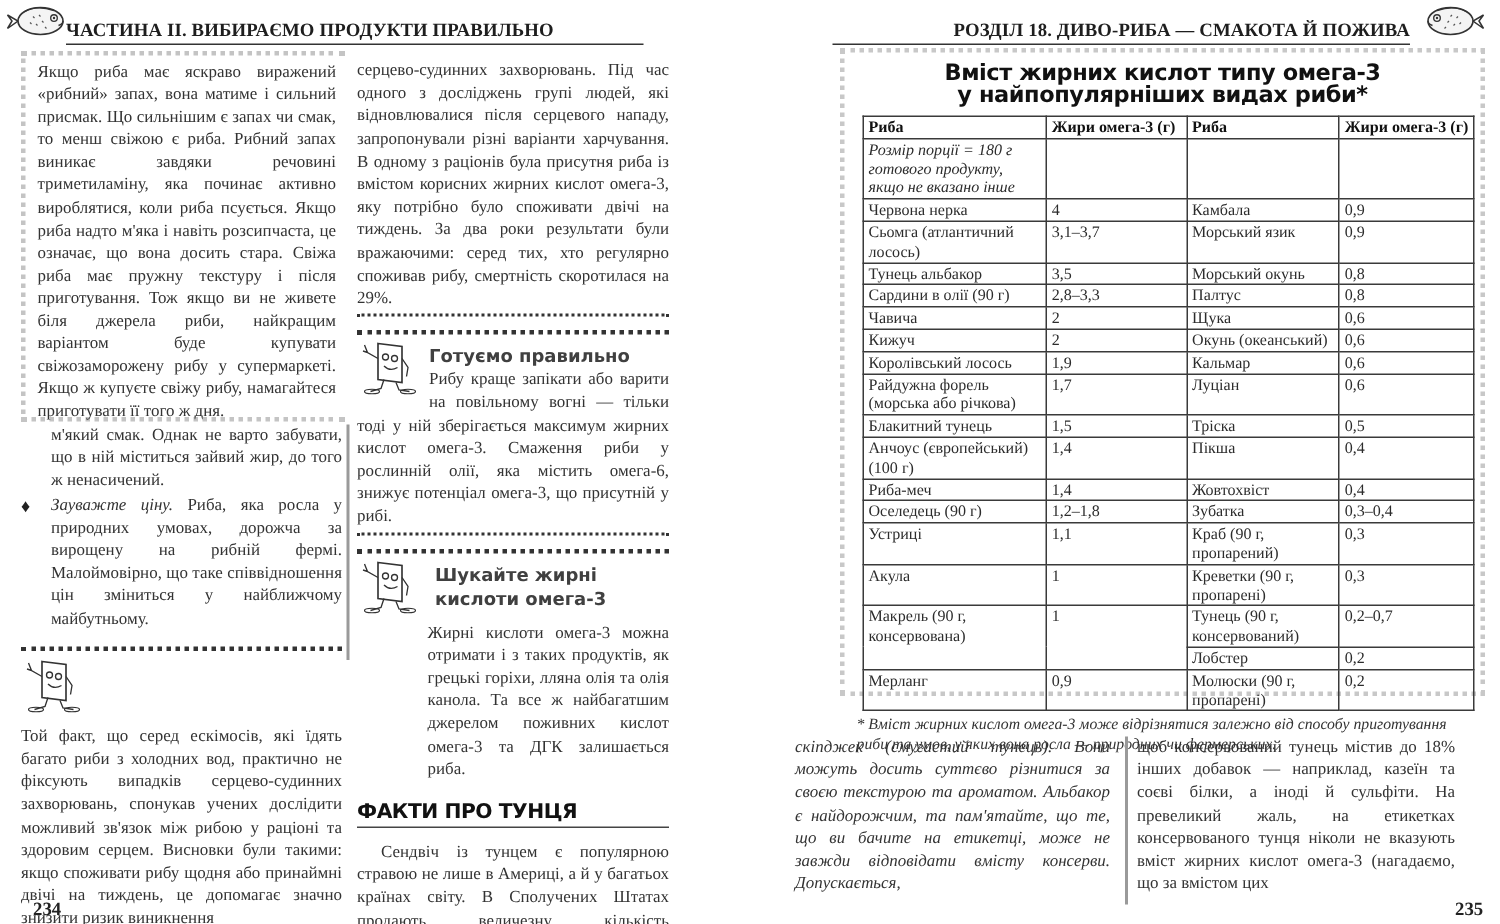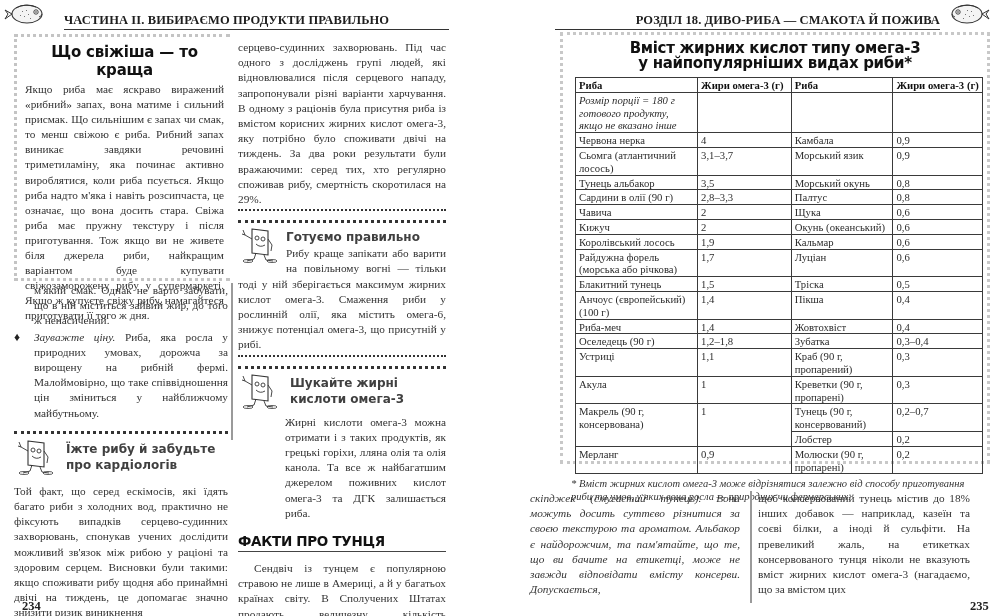--- a/index.html
+++ b/index.html
@@ -9,21 +9,21 @@
   .page { position: absolute; top: 0; height: 616px; }
   .page-left { left: 0; width: 490px; }
   .page-right { left: 510px; width: 490px; }
 
   
   .run-head { position: absolute; top: 6px; height: 22px; display: flex; align-items: flex-end; }
   .run-head .title { font-family: "Liberation Serif", serif; font-weight: bold; font-size: 12.5px; letter-spacing: 0.1px; color: #1e1e1e; white-space: nowrap; }
   .run-head .rule { position: absolute; bottom: -2px; height: 1.5px; background: #333; }
   .fish { position: absolute; top: 2px; width: 46px; height: 24px; }
   .page-left .fish { left: 2px; }
-  .page-left .run-head { left: 64px; }
+  .page-left .run-head { left: 44px; }
   .page-left .run-head .rule { left: 0; width: 385px; }
   .page-right .fish { right: 8px; }
   .page-right .run-head { right: 60px; }
   .page-right .run-head .rule { right: 0; width: 385px; }
 
   .para { font-size: 11.3px; line-height: 15.2px; text-align: justify; color: #333; }
   .para.indent { text-indent: 16px; }
 
   
   .dotbox { position: absolute; border: 3px dotted #c4c4c4; }
@@ -75,21 +75,20 @@
     <circle cx="34" cy="10" r="0.8" fill="#333"></circle>
     <path d="M20 9 l1 1 M24 8 l1 1 M18 13 l1 1 M22 14 l1 1 M26 12 l1 1 M28 16 l1 1" stroke="#555" stroke-width="0.8"></path>
     <path d="M37 15 Q40 14 40 12" fill="none" stroke="#333" stroke-width="0.9"></path>
   </svg>
   <div class="run-head">
     <span class="title">ЧАСТИНА II. ВИБИРАЄМО ПРОДУКТИ ПРАВИЛЬНО</span>
     <div class="rule"></div>
   </div>
 
   <div class="dotbox box-fresh">
-    <div class="box-title">Що свіжіша — то краща</div>
     <div class="para" style="line-height:15.1px;">Якщо риба має яскраво виражений «рибний» запах, вона матиме і сильний присмак. Що сильнішим є запах чи смак, то менш свіжою є риба. Рибний запах виникає завдяки речовині триметиламіну, яка починає активно вироблятися, коли риба псується. Якщо риба надто м'яка і навіть розсипчаста, це означає, що вона досить стара. Свіжа риба має пружну текстуру і після приготування. Тож якщо ви не живете біля джерела риби, найкращим варіантом буде купувати свіжозаморожену рибу у супермаркеті. Якщо ж купуєте свіжу рибу, намагайтеся приготувати її того ж дня.</div>
   </div>
 
   <div class="col col-l1" style="top:283px;">
     <div class="para" style="padding-left:20px;">м'який смак. Однак не варто забувати, що в ній міститься зайвий жир, до того ж ненасичений.</div>
     <div class="bullet-row" style="margin-top:1px;">
       <span class="bullet">♦</span>
       <div class="para"><i>Зауважте ціну.</i><span> Риба, яка росла у природних умовах, дорожча за вирощену на рибній фермі. Малоймовірно, що таке співвідношення цін зміниться у найближчому майбутньому.</span></div>
     </div>
 
@@ -99,21 +98,20 @@
         <path d="M14 4 L30 6 L30 30 L14 28 Z" fill="#fff" stroke="#333" stroke-width="1.1"></path>
         <circle cx="19" cy="13" r="2" fill="none" stroke="#333" stroke-width="0.9"></circle>
         <circle cx="25" cy="14" r="2" fill="none" stroke="#333" stroke-width="0.9"></circle>
         <path d="M18 19 Q22 23 27 20" fill="none" stroke="#333" stroke-width="0.9"></path>
         <path d="M14 14 L7 10 L5 5 M7 10 L4 9" fill="none" stroke="#333" stroke-width="0.9"></path>
         <path d="M30 14 L34 20 L33 26" fill="none" stroke="#333" stroke-width="0.9"></path>
         <path d="M18 28 L16 34 L9 36 M26 30 L28 35 L35 36" fill="none" stroke="#333" stroke-width="0.9"></path>
         <ellipse cx="10" cy="36" rx="5" ry="1.5" fill="none" stroke="#333" stroke-width="0.8"></ellipse>
         <ellipse cx="34" cy="36" rx="5" ry="1.5" fill="none" stroke="#333" stroke-width="0.8"></ellipse>
       </svg>
-      <div class="tip-title">Їжте рибу й забудьте про кардіологів</div>
     </div>
     <div class="para" style="margin-top:7px;">Той факт, що серед ескімосів, які їдять багато риби з холодних вод, практично не фіксують випадків серцево-судинних захворювань, спонукав учених дослідити можливий зв'язок між рибою у раціоні та здоровим серцем. Висновки були такими: якщо споживати рибу щодня або принаймні двічі на тиждень, це допомагає значно знизити ризик виникнення</div>
   </div>
 
   <div class="vline" style="left:231px; top:283px; height:157px;"></div>
 
   <div class="col col-l2" style="top:40px;">
     <div class="para">серцево-судинних захворювань. Під час одного з досліджень групі людей, які відновлювалися після серцевого нападу, запропонували різні варіанти харчування. В одному з раціонів була присутня риба із вмістом корисних жирних кислот омега-3, яку потрібно було споживати двічі на тиждень. За два роки результати були вражаючими: серед тих, хто регулярно споживав рибу, смертність скоротилася на 29%.</div>
     <div class="dotsep thin" style="margin-top:2px;"></div>
     <div class="dotsep" style="margin-top:9px;"></div>

